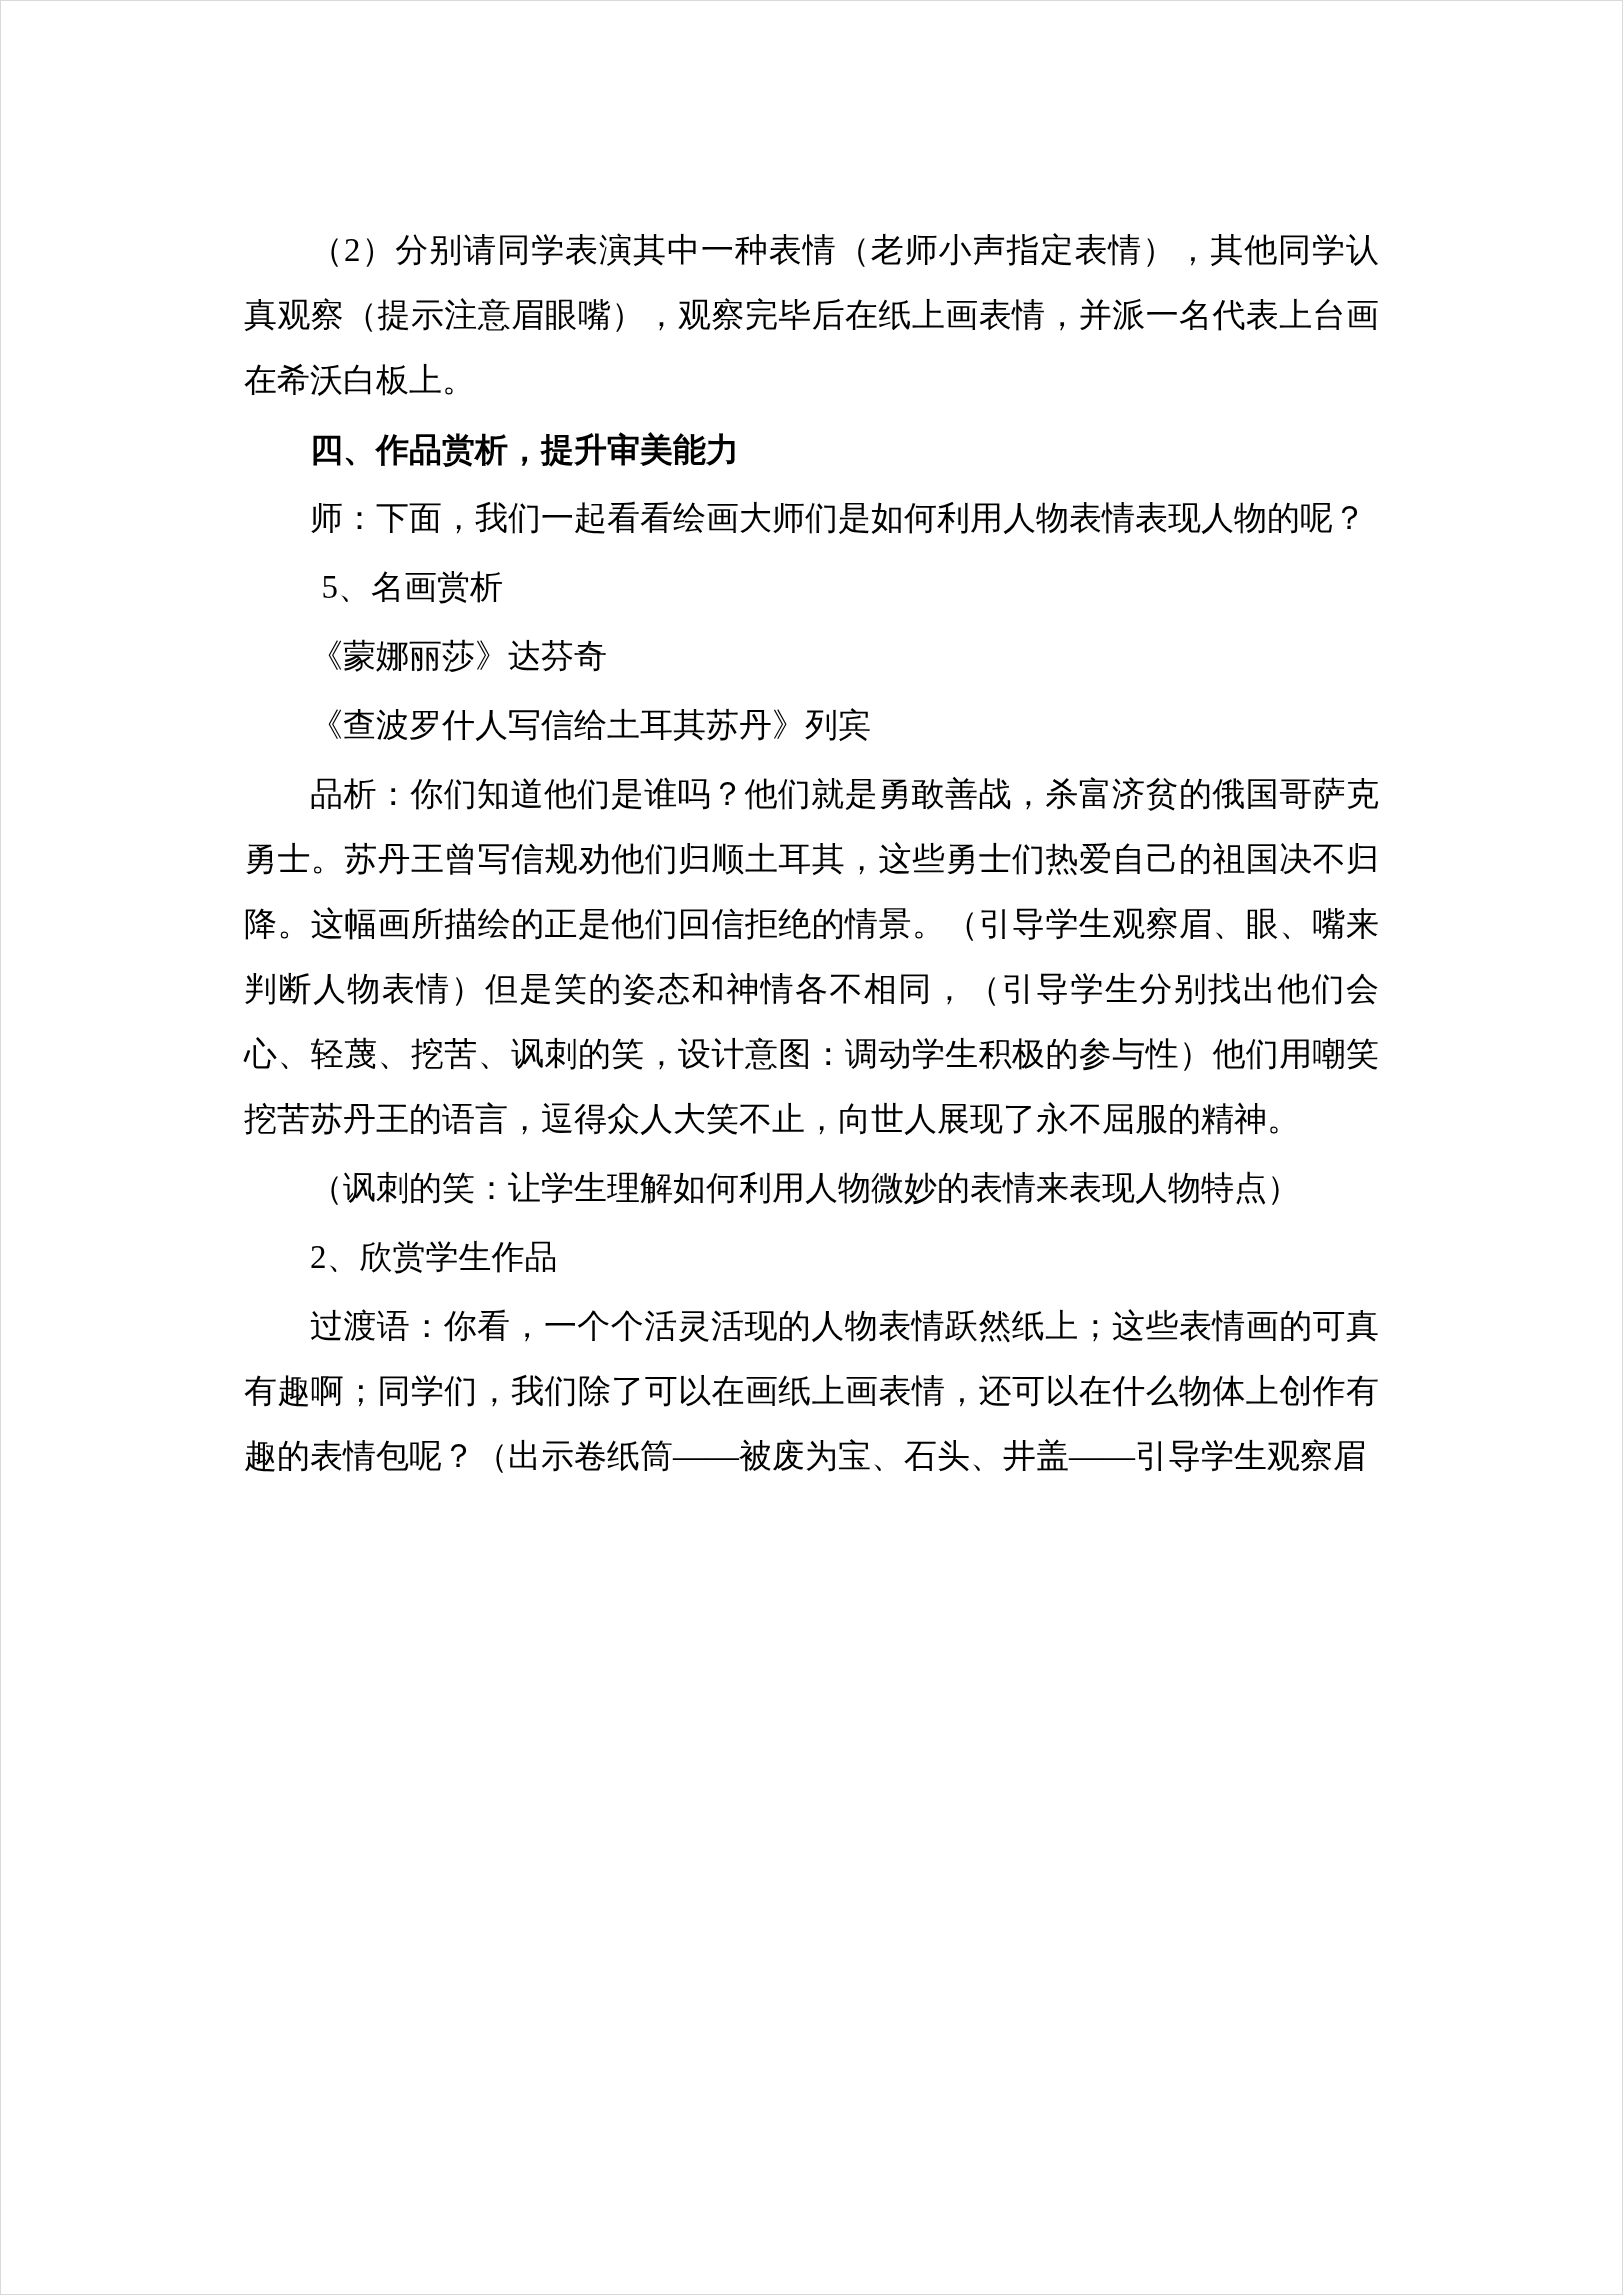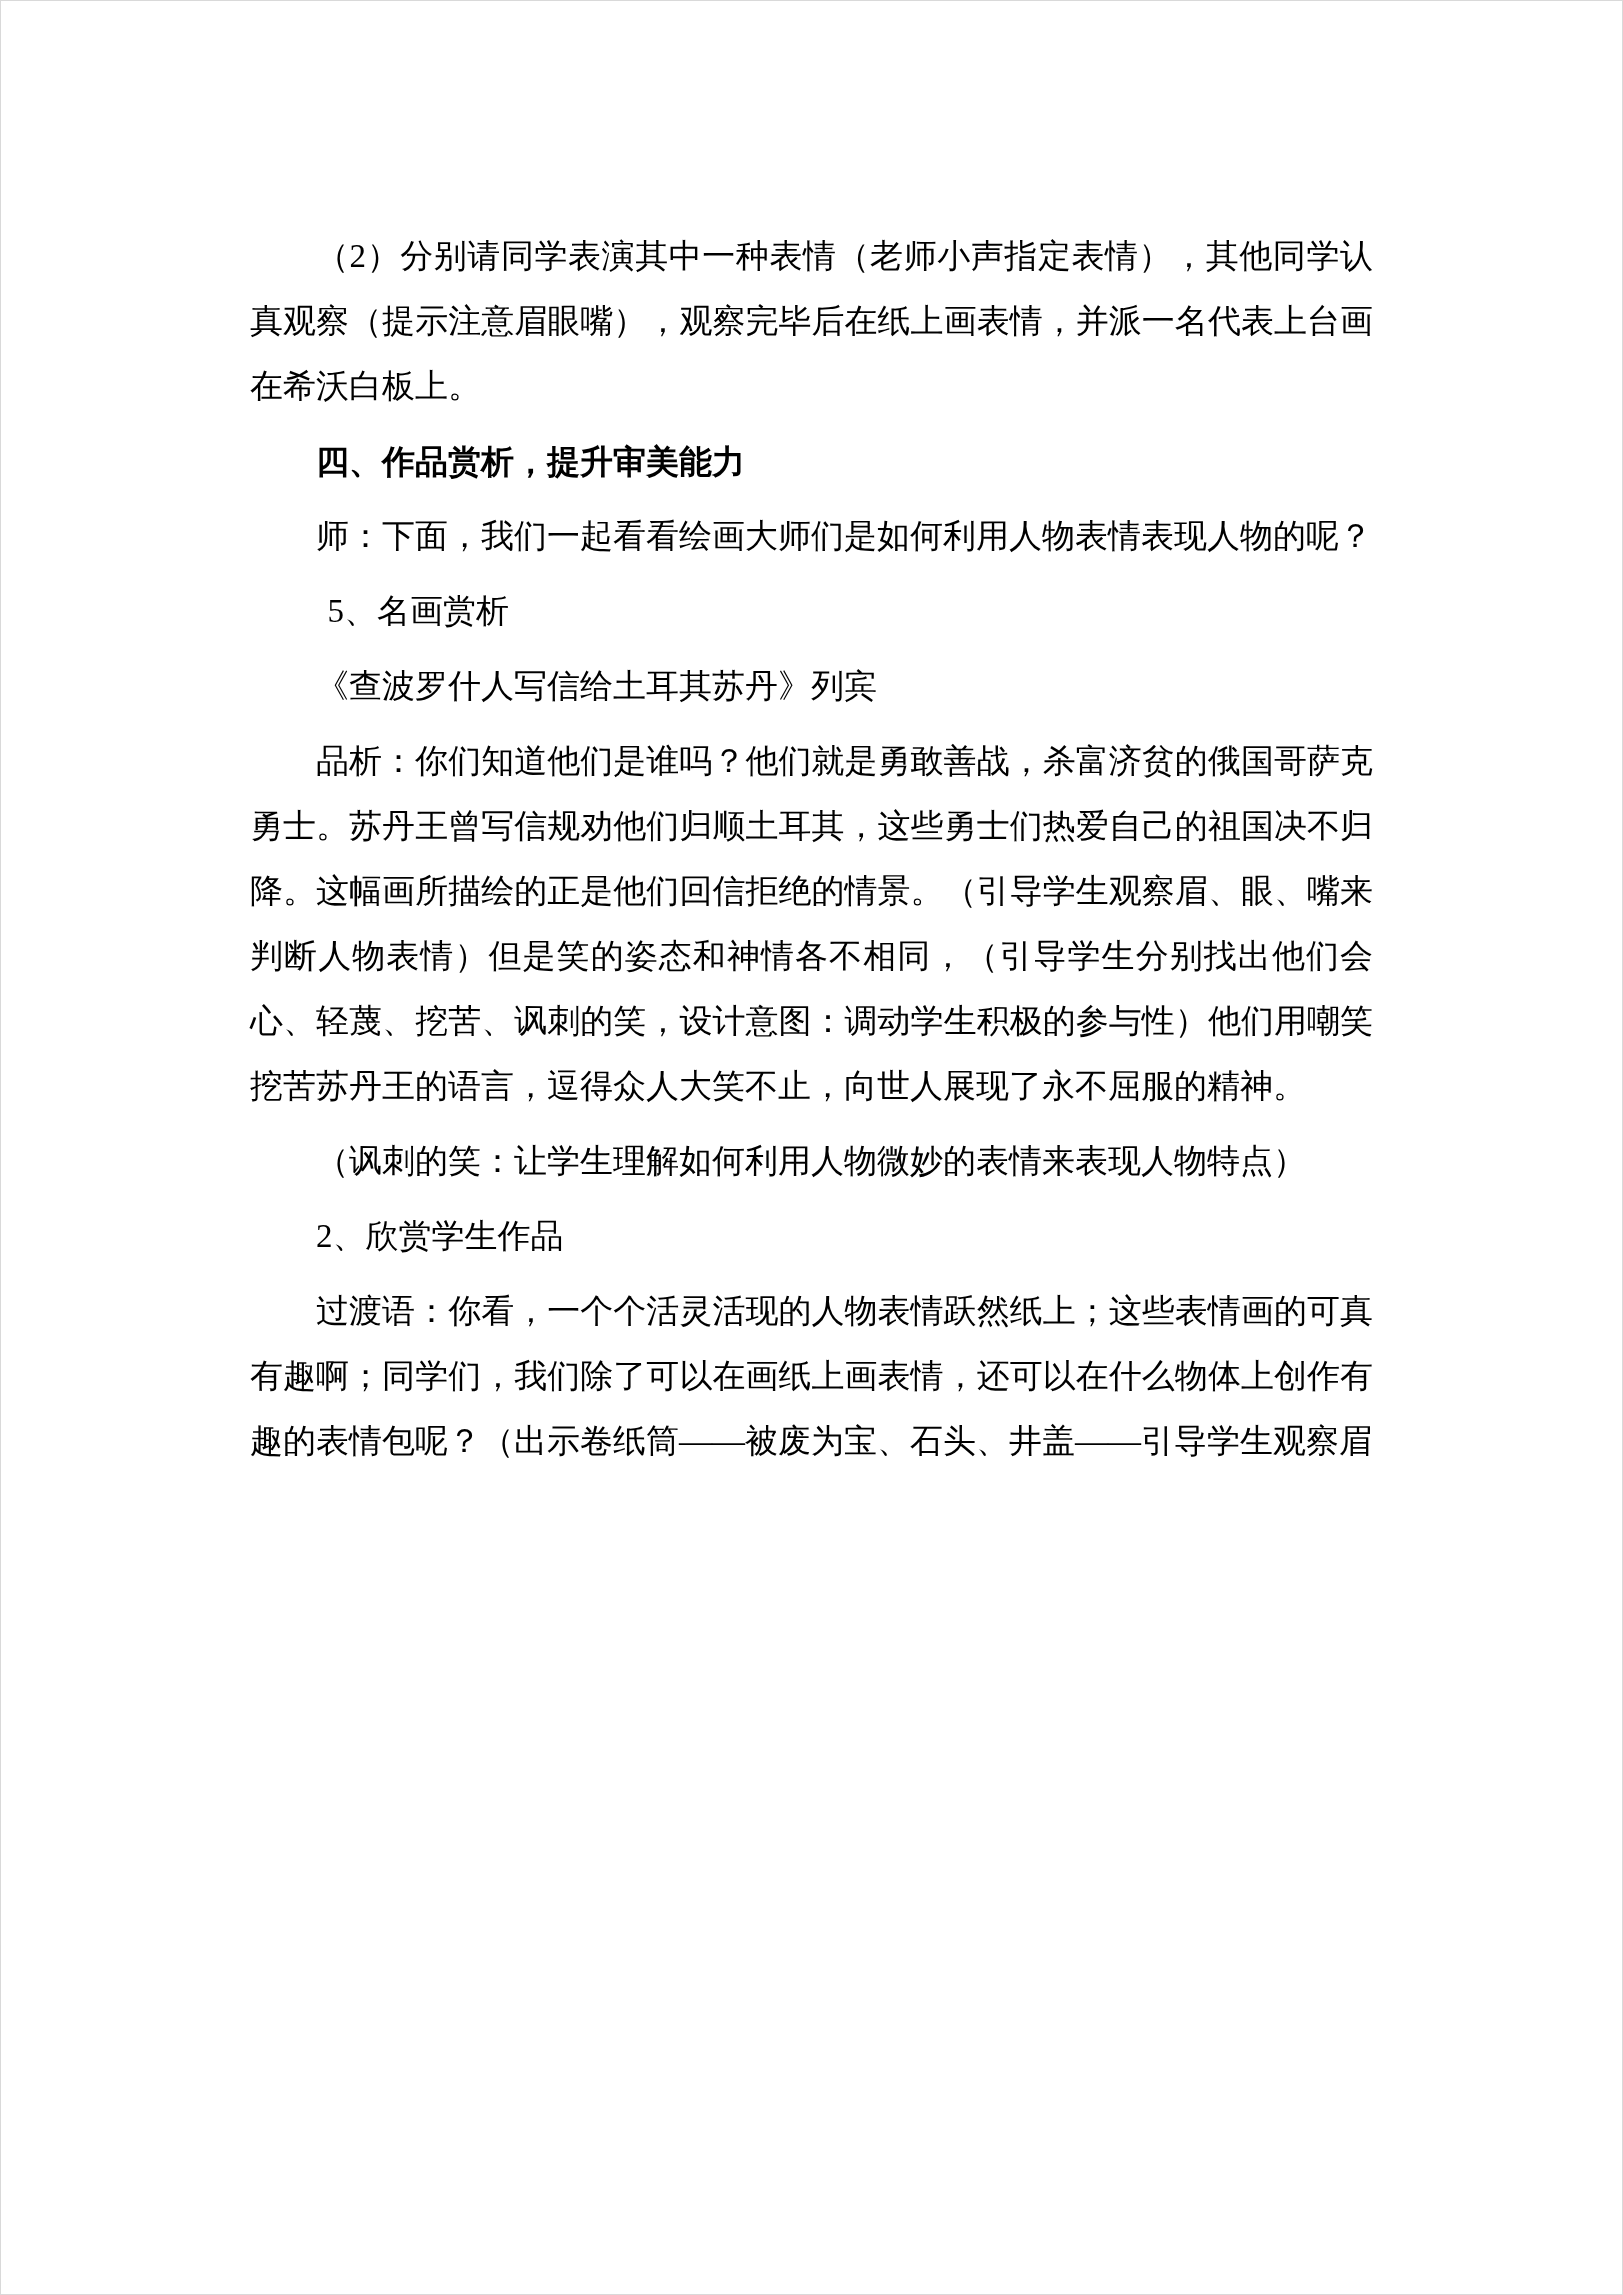--- a/index.html
+++ b/index.html
@@ -18,21 +18,21 @@
     overflow: hidden;
   }
   .doc-body {
     width: 100%;
     color: #000000;
     font-family: "Liberation Serif", "DejaVu Serif", serif;
     font-size: 33px;
     line-height: 65px;
   }
   p.para {
-    margin: 10px;
+    margin: 4px;
     padding: 0;
     text-align: justify;
     text-indent: 2em;
     word-break: normal;
   }
   p.para.heading {
     font-family: "Liberation Sans", "DejaVu Sans", sans-serif;
     font-weight: bold;
   }
   p.para.numbered {
@@ -41,20 +41,21 @@
 </style>
 </head>
 <body>
 
 <div class="page">
   <div class="doc-body" id="doc-body">
       <p class="para body">（2）分别请同学表演其中一种表情（老师小声指定表情），其他同学认真观察（提示注意眉眼嘴），观察完毕后在纸上画表情，并派一名代表上台画在希沃白板上。</p>
       <p class="para heading">四、作品赏析，提升审美能力</p>
       <p class="para body">师：下面，我们一起看看绘画大师们是如何利用人物表情表现人物的呢？</p>
       <p class="para numbered">5、名画赏析</p>
+      <p class="para body">《蒙娜丽莎》达芬奇</p>
       <p class="para body">《查波罗什人写信给土耳其苏丹》列宾</p>
       <p class="para body">品析：你们知道他们是谁吗？他们就是勇敢善战，杀富济贫的俄国哥萨克勇士。苏丹王曾写信规劝他们归顺土耳其，这些勇士们热爱自己的祖国决不归降。这幅画所描绘的正是他们回信拒绝的情景。（引导学生观察眉、眼、嘴来判断人物表情）但是笑的姿态和神情各不相同，（引导学生分别找出他们会心、轻蔑、挖苦、讽刺的笑，设计意图：调动学生积极的参与性）他们用嘲笑挖苦苏丹王的语言，逗得众人大笑不止，向世人展现了永不屈服的精神。</p>
       <p class="para body">（讽刺的笑：让学生理解如何利用人物微妙的表情来表现人物特点）</p>
       <p class="para body">2、欣赏学生作品</p>
       <p class="para body">过渡语：你看，一个个活灵活现的人物表情跃然纸上；这些表情画的可真有趣啊；同学们，我们除了可以在画纸上画表情，还可以在什么物体上创作有趣的表情包呢？（出示卷纸筒——被废为宝、石头、井盖——引导学生观察眉</p>
     </div>
 </div>
 
 
 </body></html>

